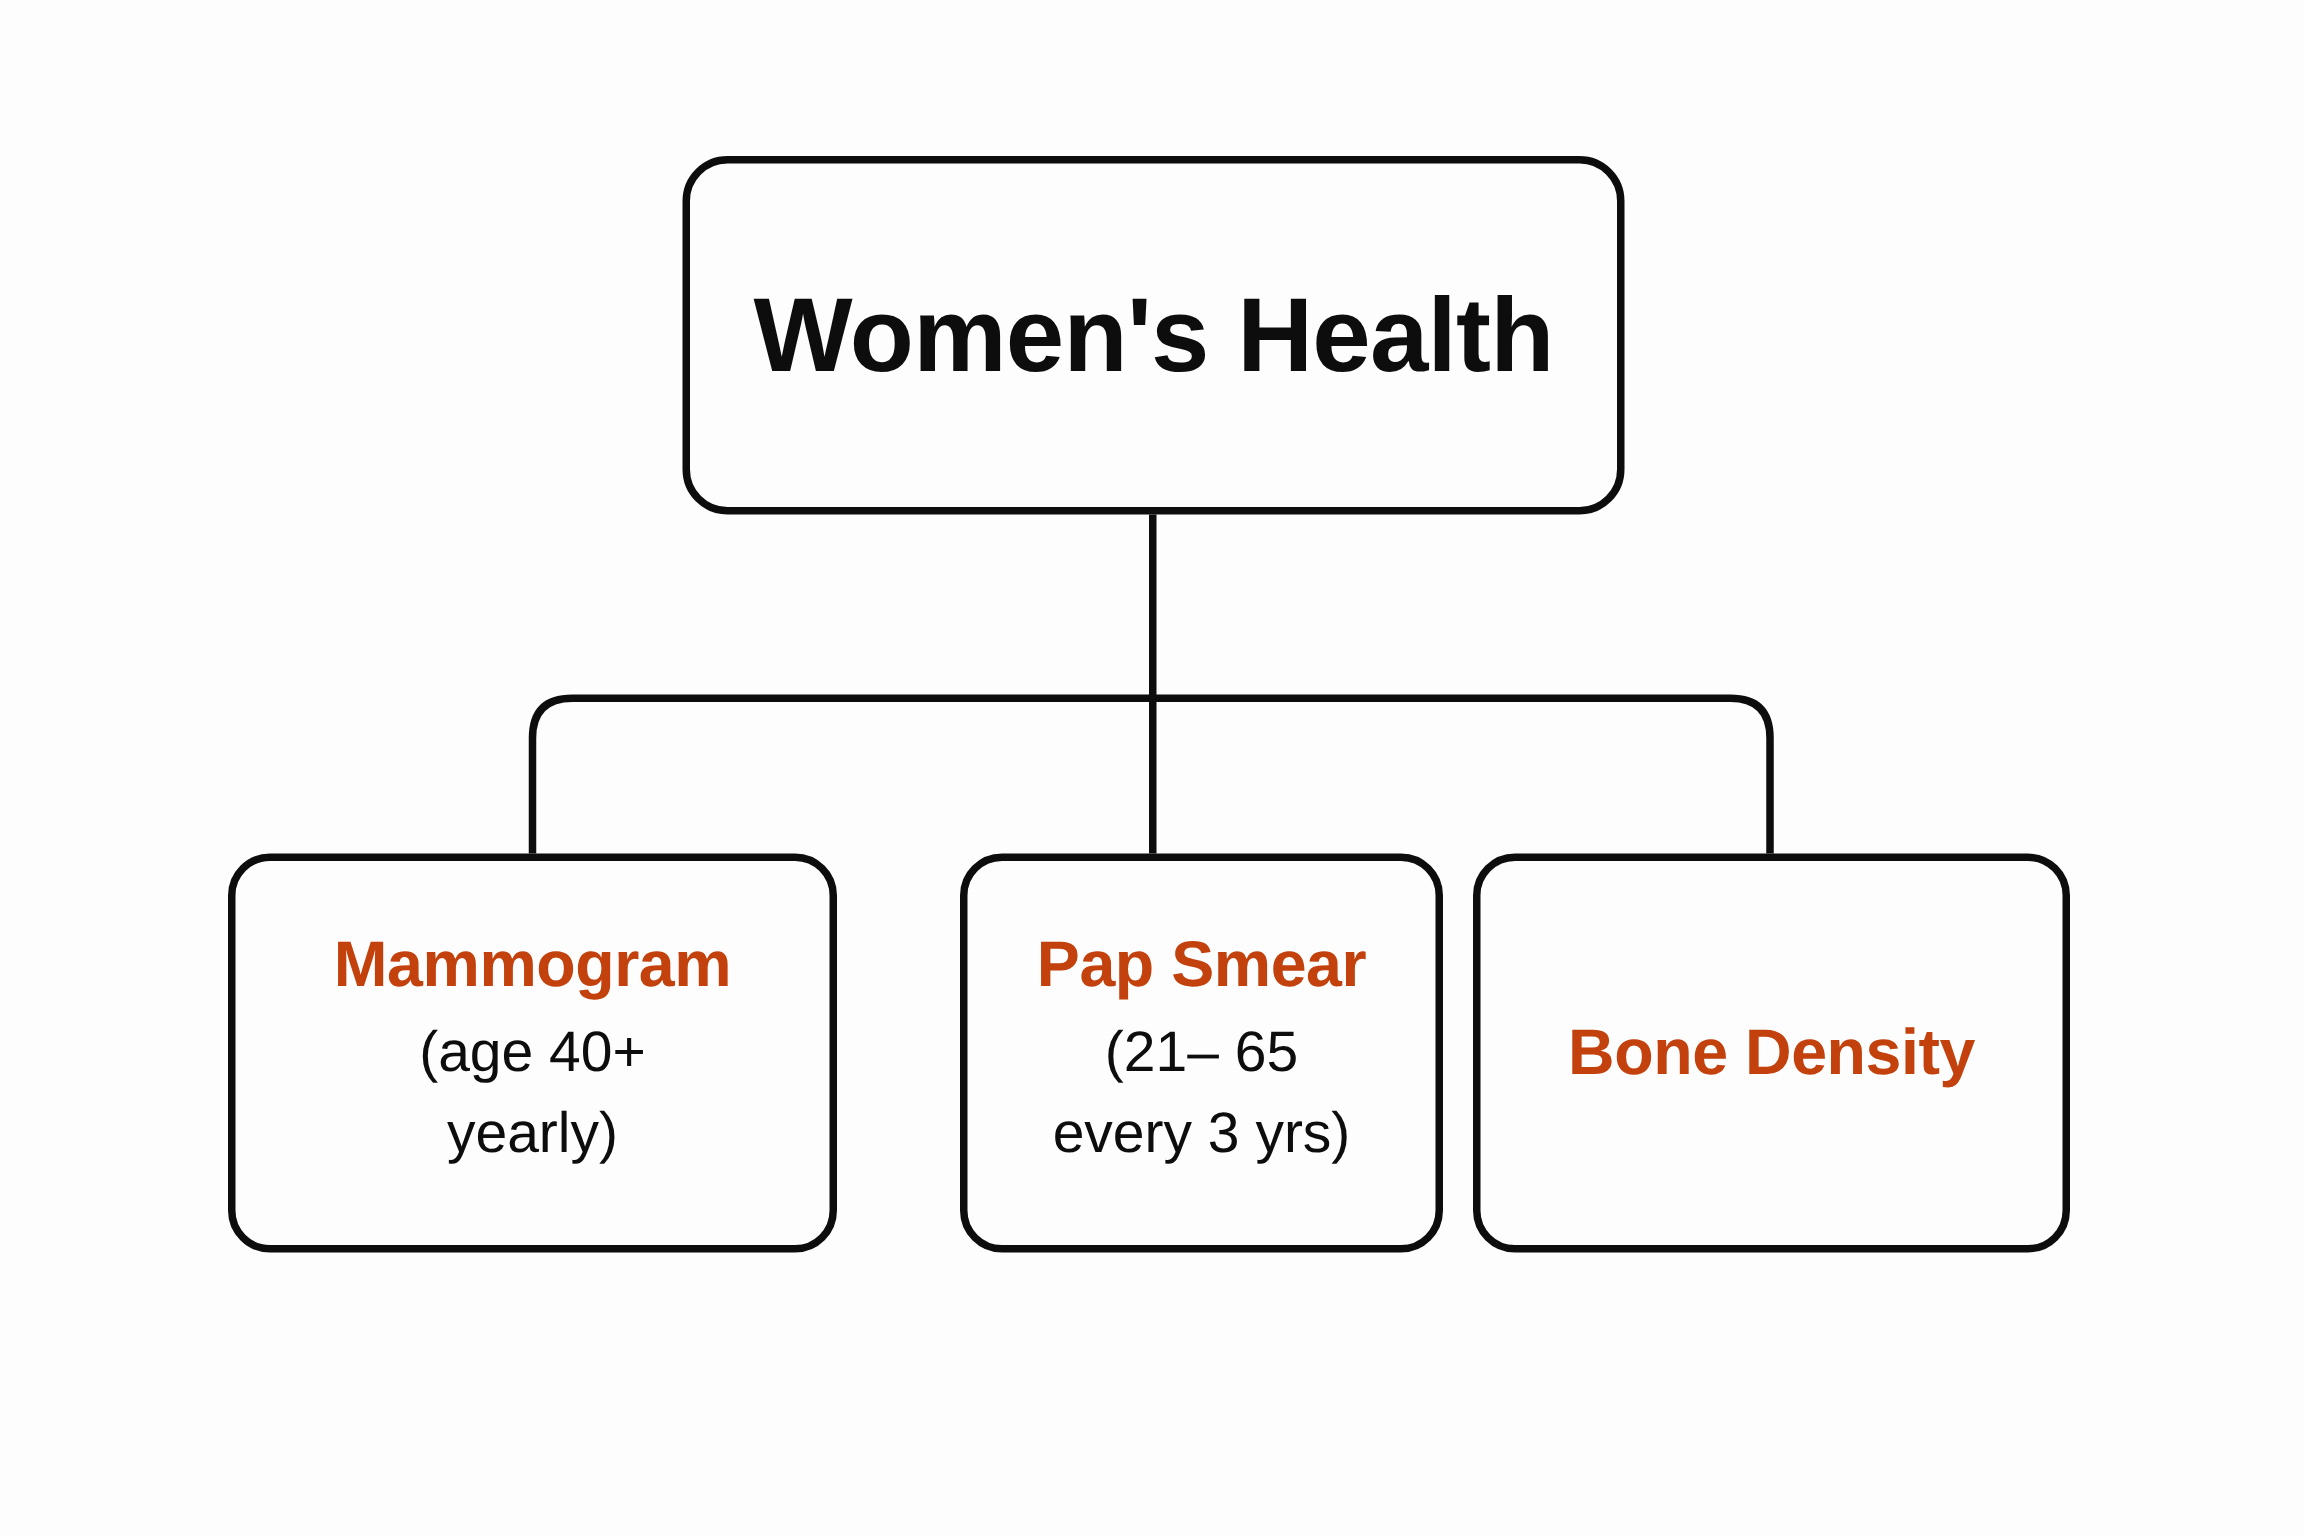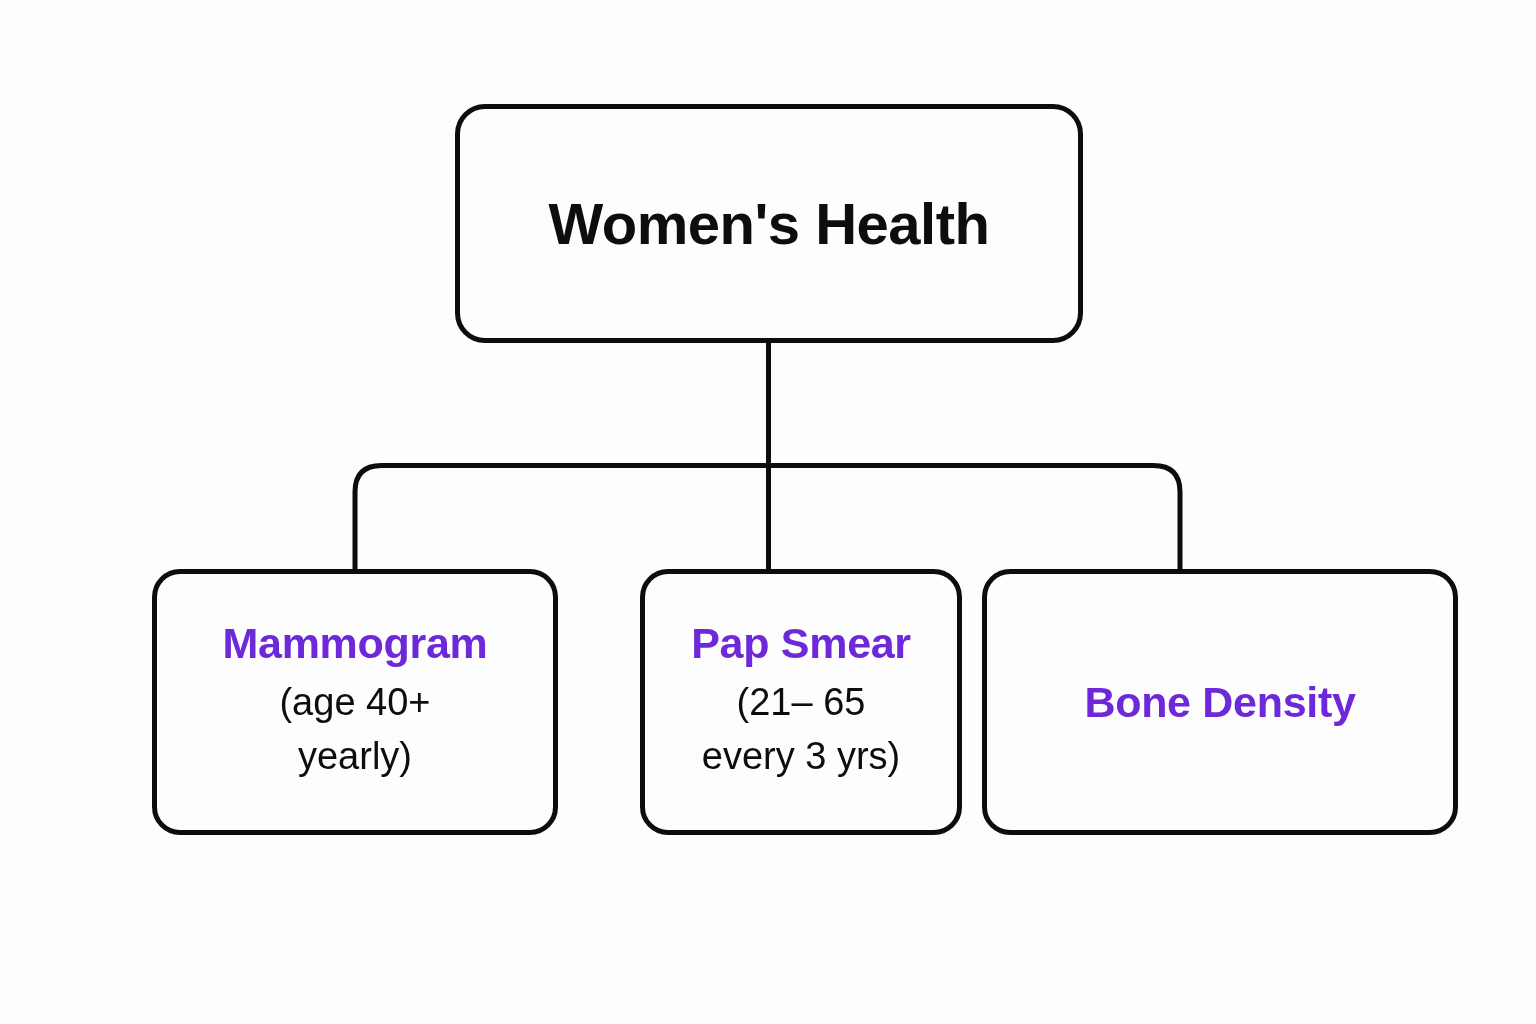--- a/index.html
+++ b/index.html
@@ -40,37 +40,37 @@
     z-index: 2;
   }
   .node-root {
     left: 455px;
     top: 104px;
     width: 628px;
     height: 239px;
     border-radius: 30px;
   }
   .node-root .node-title {
-    font-size: 58px;
+    font-size: 70px;
     font-weight: 700;
     line-height: 1.13;
     letter-spacing: -0.5px;
     color: #0d0d0d;
     padding: 0 18px;
   }
   .node-leaf {
     border-radius: 28px;
     padding: 0 10px;
   }
   .node-leaf .node-title {
     font-size: 43px;
     font-weight: 700;
     line-height: 1.08;
     letter-spacing: -0.3px;
-    color: #6d28d9;
+    color: #c2410c;
     white-space: nowrap;
   }
   .node-leaf .node-subtitle {
     font-size: 38px;
     font-weight: 400;
     line-height: 1.42;
     color: #0d0d0d;
     margin-top: 9px;
     white-space: pre-line;
   }
@@ -83,21 +83,21 @@
   .node-pap-smear {
     left: 609px;
     top: 569px;
     width: 322px;
     height: 266px;
     margin-left: 31px;
   }
   .node-bone-density {
     left: 982px;
     top: 569px;
-    width: 476px;
+    width: 398px;
     height: 266px;
   }
 </style>
 </head>
 <body>
 
 <div id="diagram-canvas">
 
   <svg id="connector-layer" viewBox="0 0 1536 1024" aria-hidden="true">
     <g fill="none" stroke="#0d0d0d" stroke-width="5" stroke-linecap="butt">

